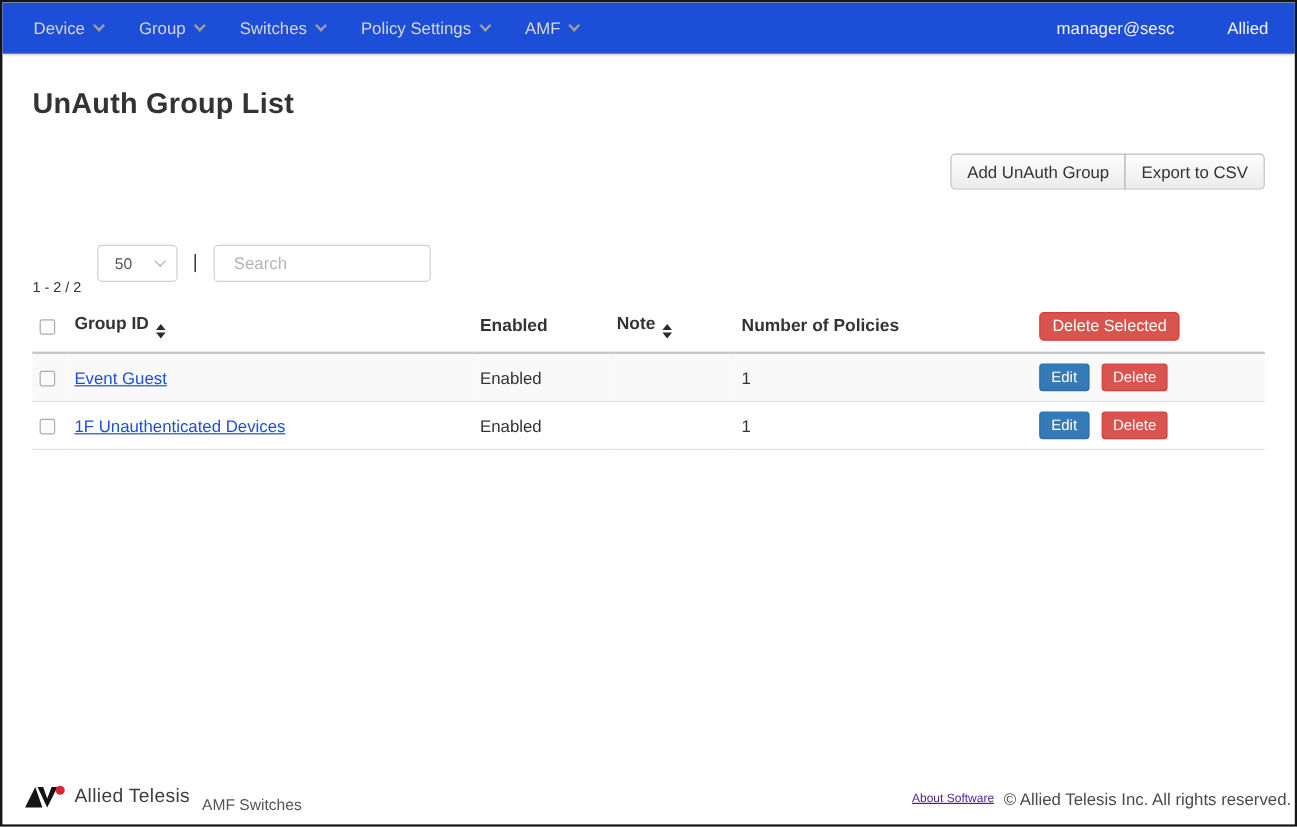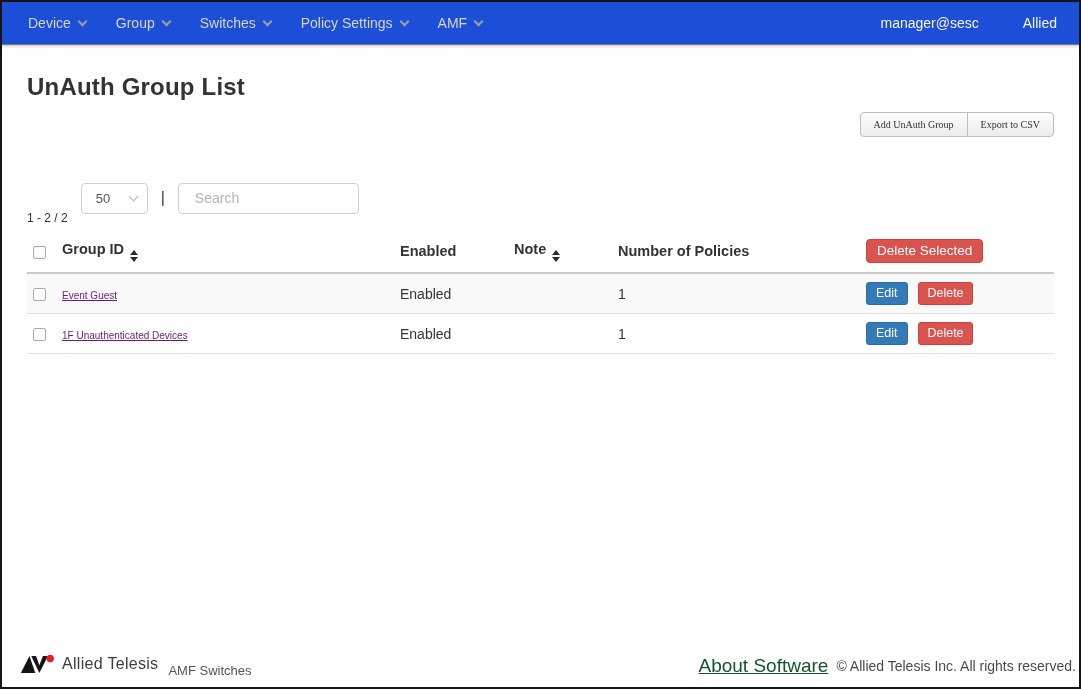--- a/index.html
+++ b/index.html
@@ -15,22 +15,22 @@
           transform:rotate(45deg); margin-left:8px; margin-top:-4px; }
   .nav-right { margin-left:auto; display:flex; align-items:center; gap:44px; }
   .nav-user { color:#f5f5f5; font-size:14px; }
   .nav-logout { color:#f5f5f5; font-size:14px; cursor:pointer; padding-right:8px; }
 
   
   .main { flex:1; padding:0 25px; overflow:hidden; }
   .page-title { margin-top:29px; font-size:24px; font-weight:700; color:#333; letter-spacing:.2px; }
 
   .toolbar { display:flex; justify-content:flex-end; margin-top:11px; }
-  .btn-default { font-size:10px; color:#333; background:linear-gradient(#fdfdfd,#ececec); border:1px solid #bdbdbd;
-                 padding:6px 13px; cursor:pointer; font-family:Liberation Serif, serif; }
+  .btn-default { font-size:14px; color:#333; background:linear-gradient(#fdfdfd,#ececec); border:1px solid #bdbdbd;
+                 padding:6px 13px; cursor:pointer; font-family:Liberation Sans, sans-serif;margin-top:16px; }
   .btn-group .btn-default:first-child { border-radius:4px 0 0 4px; }
   .btn-group .btn-default:last-child { border-radius:0 4px 4px 0; margin-left:-1px; }
 
   .list-controls { display:flex; align-items:center; margin-top:34px; }
   .range-label { font-size:12px; color:#333; margin-right:13px;margin-top:40px; }
   .page-size-select { width:67px; height:31px; border:1px solid #d0d0d0; border-radius:4px; display:flex; align-items:center;
                       justify-content:space-between; padding:0 10px 0 14px; font-size:13px; color:#555; cursor:pointer; background:#fff; }
   .select-chev { width:7px; height:7px; border-right:1.6px solid #b3b3b3; border-bottom:1.6px solid #b3b3b3; transform:rotate(45deg); margin-top:-3px; }
   .vsep { margin:0 13px; color:#3a3a3a; font-size:16px; }
   .search-box { width:181px; height:31px; border:1px solid #d0d0d0; border-radius:4px; display:flex; align-items:center; padding:0 9px; background:#fff; }
@@ -38,38 +38,38 @@
   .search-box input::placeholder { color:#b4b4b4; }
 
   
   table { width:100%; border-collapse:collapse; table-layout:fixed; margin-top:9px; }
   col.c-check { width:29px; } col.c-id { width:338px; } col.c-enabled { width:114px; }
   col.c-note { width:104px; } col.c-pol { width:248px; } col.c-actions { width:auto; }
   th { text-align:left; font-size:14.5px; font-weight:700; color:#333; padding:5px 6px 9px 6px; border-bottom:2px solid #c8c8c8; vertical-align:middle; }
   td { font-size:14px; color:#333; padding:8px 6px; border-bottom:1px solid #e2e2e2; vertical-align:middle; height:33px; }
   tr.row-striped td { background:#f9f9f9; }
   .checkbox { display:inline-block; width:13px; height:13px; border:1px solid #ababab; border-radius:2px; background:#fbfbfb; cursor:pointer; vertical-align:middle; }
-  a.grid-link { color:#701a75; text-decoration:underline; font-size:10px; }
+  a.grid-link { color:#1d4ed8; text-decoration:underline; font-size:14px; }
   .sort { display:inline-flex; flex-direction:column; gap:2px; margin-left:6px; vertical-align:-1px; }
   .sort i { width:0; height:0; border-left:4px solid transparent; border-right:4px solid transparent; }
   .sort .up { border-bottom:5px solid #2b2b2b; }
   .sort .down { border-top:5px solid #2b2b2b; }
 
   .btn-danger { background:#d9534f; border:1px solid #d43f3a; color:#fff; border-radius:4px; font-size:13.5px; padding:3px 10px 4px; cursor:pointer; font-family:inherit; }
   .btn-edit { background:#337ab7; border:1px solid #2e6da4; color:#fff; border-radius:3px; font-size:12.5px; padding:3px 9px 4px; cursor:pointer; margin-right:7px; font-family:inherit; }
   .btn-del-sm { background:#d9534f; border:1px solid #d43f3a; color:#fff; border-radius:3px; font-size:12.5px; padding:3px 8px 4px; cursor:pointer; font-family:inherit; }
 
   
   .footer { flex-shrink:0; display:flex; align-items:center; padding:5px 3px 9px 18px; }
   .footer-left { display:flex; align-items:baseline; gap:10px; }
   .brand-wrap { display:flex; align-items:center; gap:6px; }
   .brand-name { font-size:16px; color:#3d3d3d; letter-spacing:.3px; }
   .product-name { font-size:13px; color:#555; }
   .footer-right { margin-left:auto; display:flex; align-items:center; gap:8px; }
-  a.about-link { color:#14532d; text-decoration:underline; font-size:19px; }
+  a.about-link { color:#4c1d95; text-decoration:underline; font-size:10px; }
   .copyright { font-size:14px; color:#4a4a4a; }
 </style>
 </head>
 <body>
 
 <div class="window">
 
   <div class="navbar">
     <div class="nav-left">
       <span class="nav-item">

